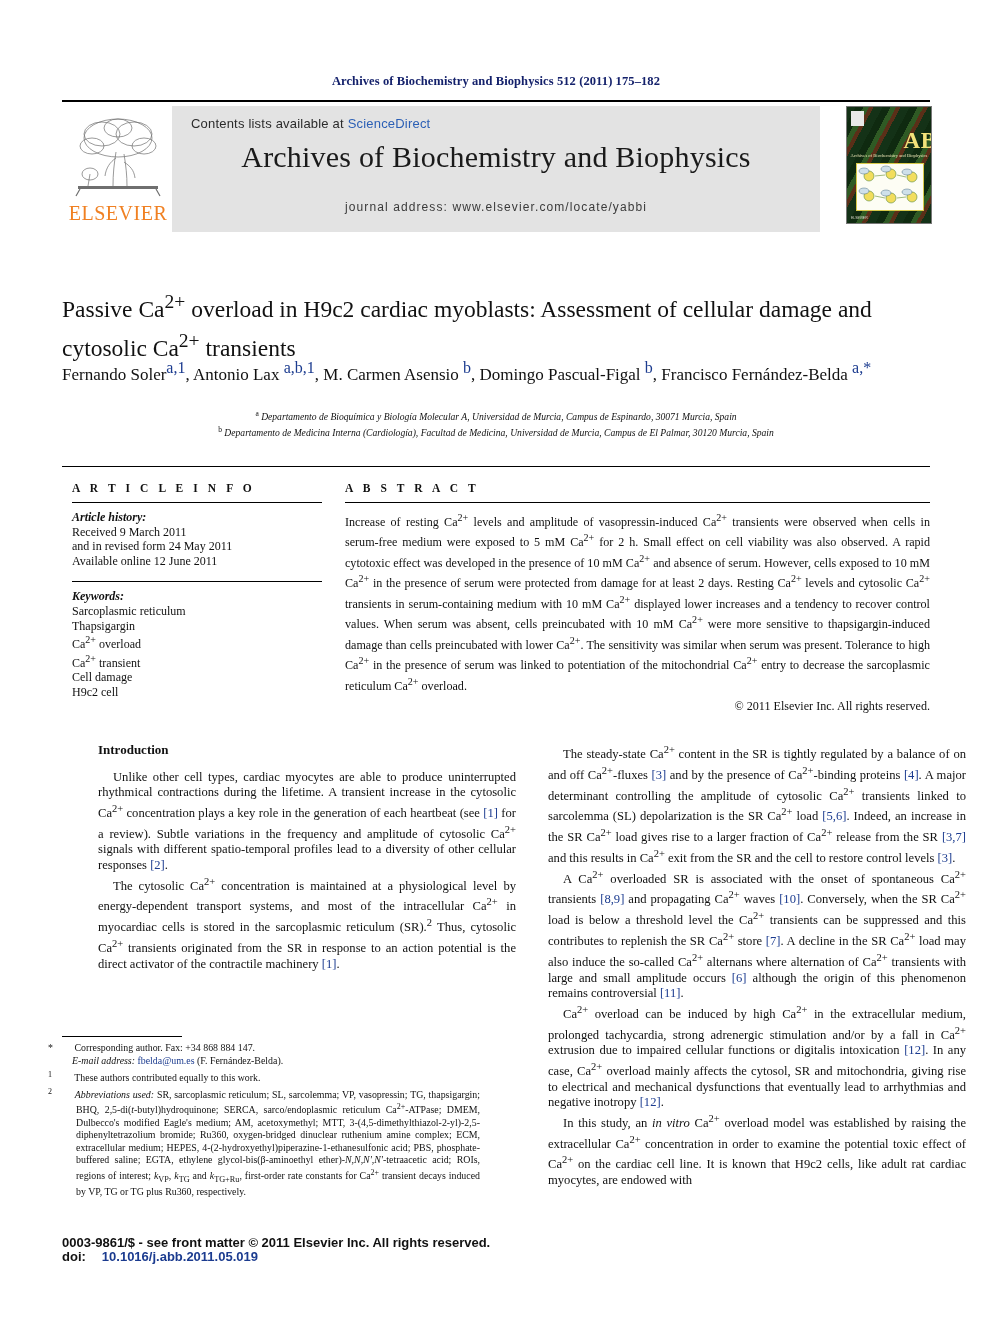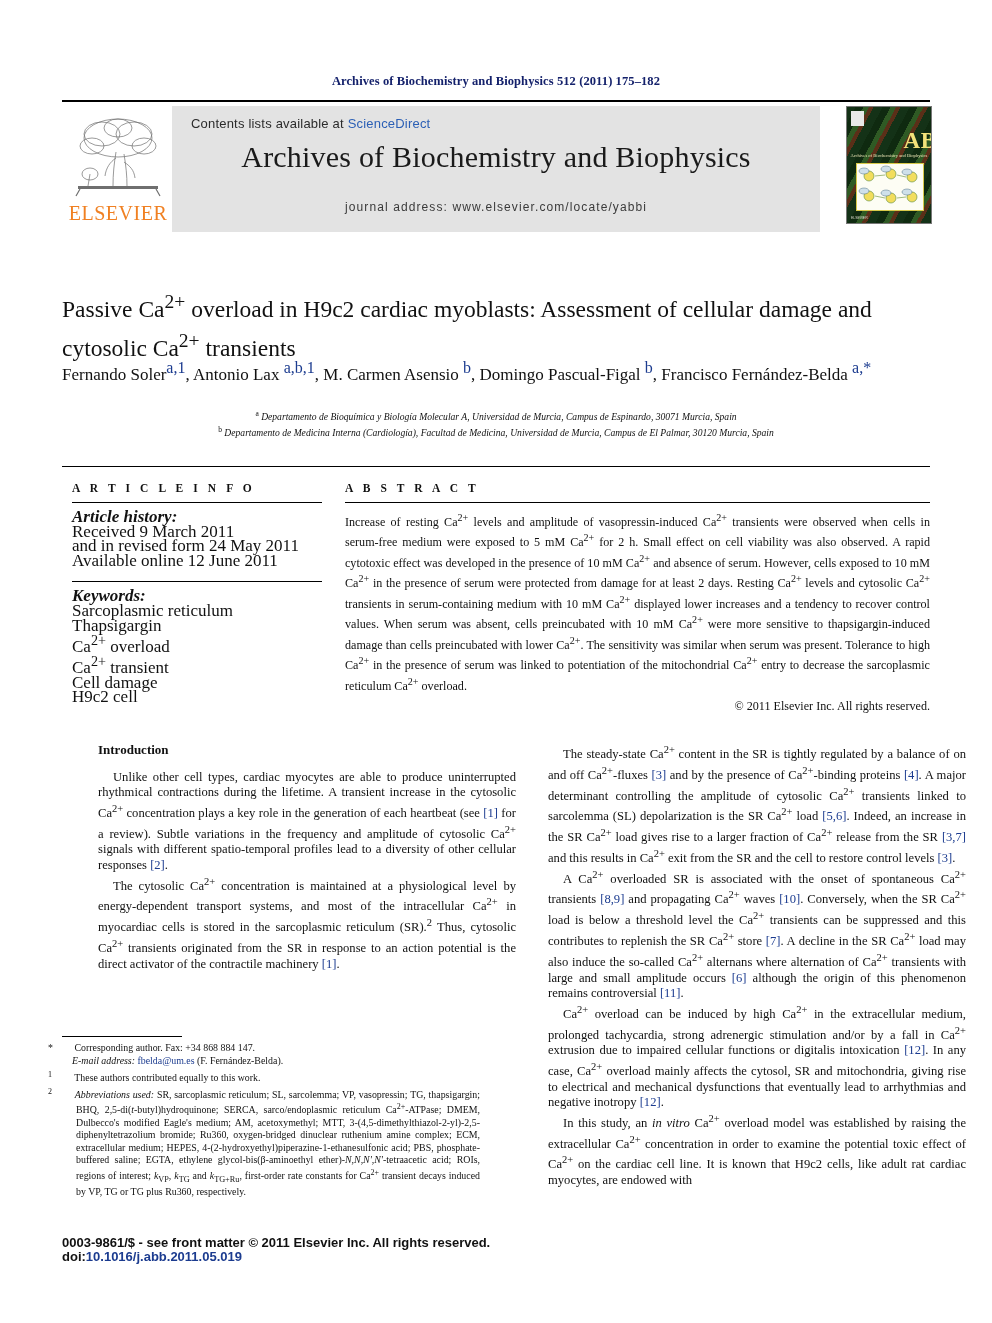--- a/index.html
+++ b/index.html
@@ -118,21 +118,21 @@
     font-family:"Liberation Serif",serif;font-weight:bold;
     font-size:11.5px;letter-spacing:3.6px;color:#111;
   }
   .info-col{position:absolute;left:72px;top:482px;width:250px;}
   .abs-col{position:absolute;left:345px;top:482px;width:585px;}
 
   .hr-thin{height:1px;background:#000;margin:8px 0 7px 0;}
   .hr-thin2{height:1px;background:#000;margin:13px 0 7px 0;}
 
   .info-body{
-    font-family:"Liberation Serif",serif;font-size:17px;line-height:14.6px;color:#111;
+    font-family:"Liberation Serif",serif;font-size:12px;line-height:14.6px;color:#111;
   }
   .info-body i{font-weight:bold;}
   .abs-body{
     font-family:"Liberation Serif",serif;font-size:12.1px;line-height:15.4px;
     text-align:justify;color:#111;
   }
   .copyright{text-align:right;margin-top:5px;}
 
   
   .body-col{
@@ -159,21 +159,21 @@
   }
   .footnotes p{margin:0 0 1px 0;padding-left:14px;text-indent:-14px;}
   .footnotes sup{font-size:8px;}
   .fn-mark{display:inline-block;width:10px;}
   .email-link{color:#1b3b8f;}
   .footer-issn{
     position:absolute;left:62px;top:1236px;width:430px;
     font-family:Liberation Sans, sans-serif;font-weight:bold;
     font-size:13px;line-height:13.5px;color:#111;
   }
-  .doi-link{color:#1b3b8f;font-weight:bold;}
+  .doi-link{color:#1b3b8f;font-weight:bold;margin-left:16px;}
 </style>
 </head>
 <body>
 
 <div class="page">
 
   <div class="runhead">Archives of Biochemistry and Biophysics 512 (2011) 175–182</div>
 
   <div class="masthead">
     <div class="mast-rule"></div>

